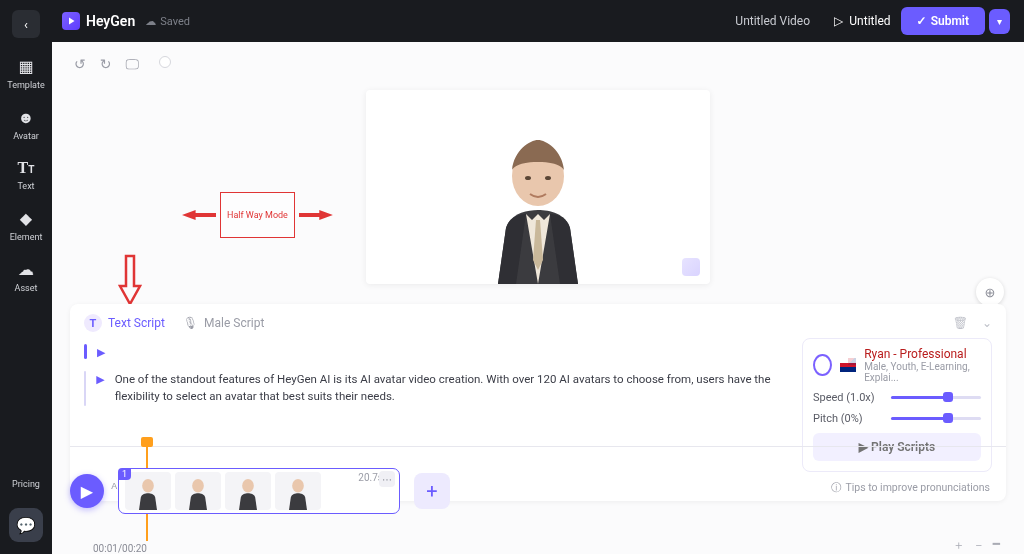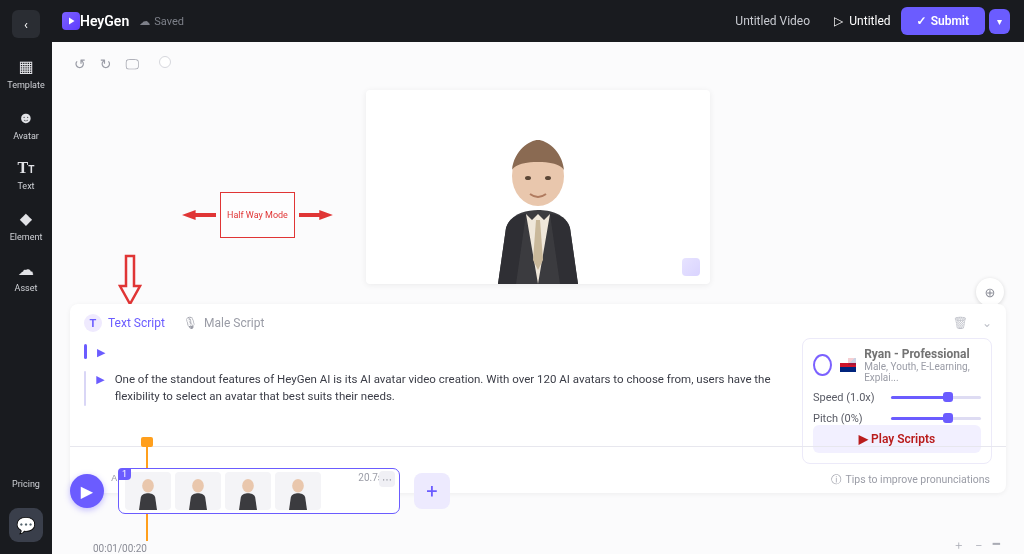--- a/index.html
+++ b/index.html
@@ -11,21 +11,21 @@
   .back-btn { width:28px; height:28px; background:#2a2d33; border-radius:6px; display:flex; align-items:center; justify-content:center; color:#fff; font-size:13px; margin:6px 0 10px; cursor:pointer;}
   .side-item { color:#cfd1d6; display:flex; flex-direction:column; align-items:center; gap:4px; padding:9px 0; width:100%; cursor:pointer; font-size:9px;}
   .side-item span.icon { font-size:16px; color:#e2e3e7; }
   .pricing-item { margin-top:auto; }
   .intercom { width:34px; height:34px; background:#3a3f4b; border-radius:9px; margin:10px 0 12px; display:flex; align-items:center; justify-content:center; color:#fff;}
   .diamond { width:18px; height:18px; transform:rotate(45deg); background:linear-gradient(135deg,#ffb347,#ff7b00); border-radius:2px; }
 
   
   .main { flex:1; display:flex; flex-direction:column; min-width:0; }
   .topbar { height:42px; background:#191b1f; display:flex; align-items:center; color:#fff; padding:0 14px 0 10px;}
-  .brand { display:flex; align-items:center; font-weight:600; font-size:14px;}
+  .brand { display:flex; align-items:center; gap:6px; font-weight:600; font-size:14px;}
   .brand .logo { width:18px; height:18px; border-radius:4px; background:linear-gradient(135deg,#7b61ff,#5e3cff); display:inline-flex; align-items:center; justify-content:center;}
   .saved { color:#7d8089; font-size:11px; margin-left:10px; display:flex; align-items:center; gap:4px;}
   .spacer { flex:1; }
   .vtitle { color:#c9cbd1; font-size:12px; margin-right:14px;}
   .prev-btn { display:flex; align-items:center; gap:6px; font-size:12px; color:#fff; padding:6px 10px; cursor:pointer;}
   .submit-btn { background:#6b5cff; color:#fff; font-size:12px; font-weight:600; padding:7px 16px; border-radius:6px; cursor:pointer; display:flex; align-items:center; gap:4px;}
   .submit-caret { background:#6b5cff; color:#fff; border-radius:6px; padding:7px 8px; margin-left:4px; cursor:pointer; font-size:10px;}
 
   
   .work { flex:1; background:#fbfbfc; position:relative; overflow:hidden;}
@@ -55,27 +55,27 @@
   .script-lines { flex:1; }
   .line { display:flex; align-items:flex-start; gap:10px; padding:6px 0;}
   .line .bar { width:3px; align-self:stretch; background:#6b5cff; border-radius:2px;}
   .line .pbtn { color:#6b5cff; font-size:11px; margin-top:2px; cursor:pointer;}
   .line .txt { font-size:11.5px; color:#3b3d47; line-height:1.5;}
   .voice-card { width:190px; border:1px solid #eceaf9; border-radius:8px; padding:8px 10px 10px; font-size:11px; color:#5a5c66;}
   .voice-head { display:flex; align-items:center; gap:8px; margin-bottom:2px;}
   .voice-head .ring { width:22px; height:22px; border-radius:50%; border:2px solid #7b61ff;}
   .voice-head .flag { width:20px; height:14px; background:linear-gradient(#fff 33%,#cf142b 33% 66%,#00247d 66%); position:relative;}
   .voice-head .flag::after{content:""; position:absolute; inset:0; background:conic-gradient(#cf142b 0 12%,transparent 0 100%),conic-gradient(#00247d 0 25%,transparent 0); opacity:.2;}
-  .vname { font-weight:700; color:#737373; font-size:12px;}
+  .vname { font-weight:400; color:#b91c1c; font-size:12px;}
   .vdesc { color:#9a9ca6; font-size:10px;}
   .slider-row { display:flex; align-items:center; justify-content:space-between; margin-top:8px; font-size:11px;}
   .slider { position:relative; width:90px; height:3px; background:#dedcf3; border-radius:2px;}
   .slider .fill{ position:absolute; height:100%; background:#6b5cff; border-radius:2px;}
   .slider .knob{ position:absolute; top:-4px; width:10px; height:10px; background:#6b5cff; border-radius:3px;}
-  .play-scripts { width:100%; background:#f2f0ff; color:#b91c1c; font-size:12px; font-weight:600; padding:7px 0; border-radius:6px; text-align:center; cursor:pointer;}
+  .play-scripts { margin-top:8px; width:100%; background:#f2f0ff; color:#737373; font-size:12px; font-weight:600; padding:7px 0; border-radius:6px; text-align:center; cursor:pointer;}
   .under-row { display:flex; align-items:center; gap:14px; padding:8px 16px 0; color:#9a9ca6; font-size:13px;}
   .under-row .tip { margin-left:auto; font-size:10.5px; display:flex; align-items:center; gap:4px;}
 
   
   .timeline-area { position:absolute; left:18px; right:18px; bottom:0; height:108px;}
   .ruler { position:relative; height:14px; border-top:1px solid #e7e7ee;}
   .playhead { position:absolute; top:-2px; left:76px; width:2px; height:96px; background:#ff9f1c;}
   .playhead::before{content:""; position:absolute; top:-8px; left:-5px; width:12px; height:10px; background:#ff9f1c; border-radius:2px;}
   .tl-row { display:flex; align-items:center; gap:14px; margin-top:8px;}
   .tl-play { width:34px; height:34px; border-radius:50%; background:#6b5cff; color:#fff; display:flex; align-items:center; justify-content:center; cursor:pointer; box-shadow:0 2px 6px rgba(107,92,255,.4);}

